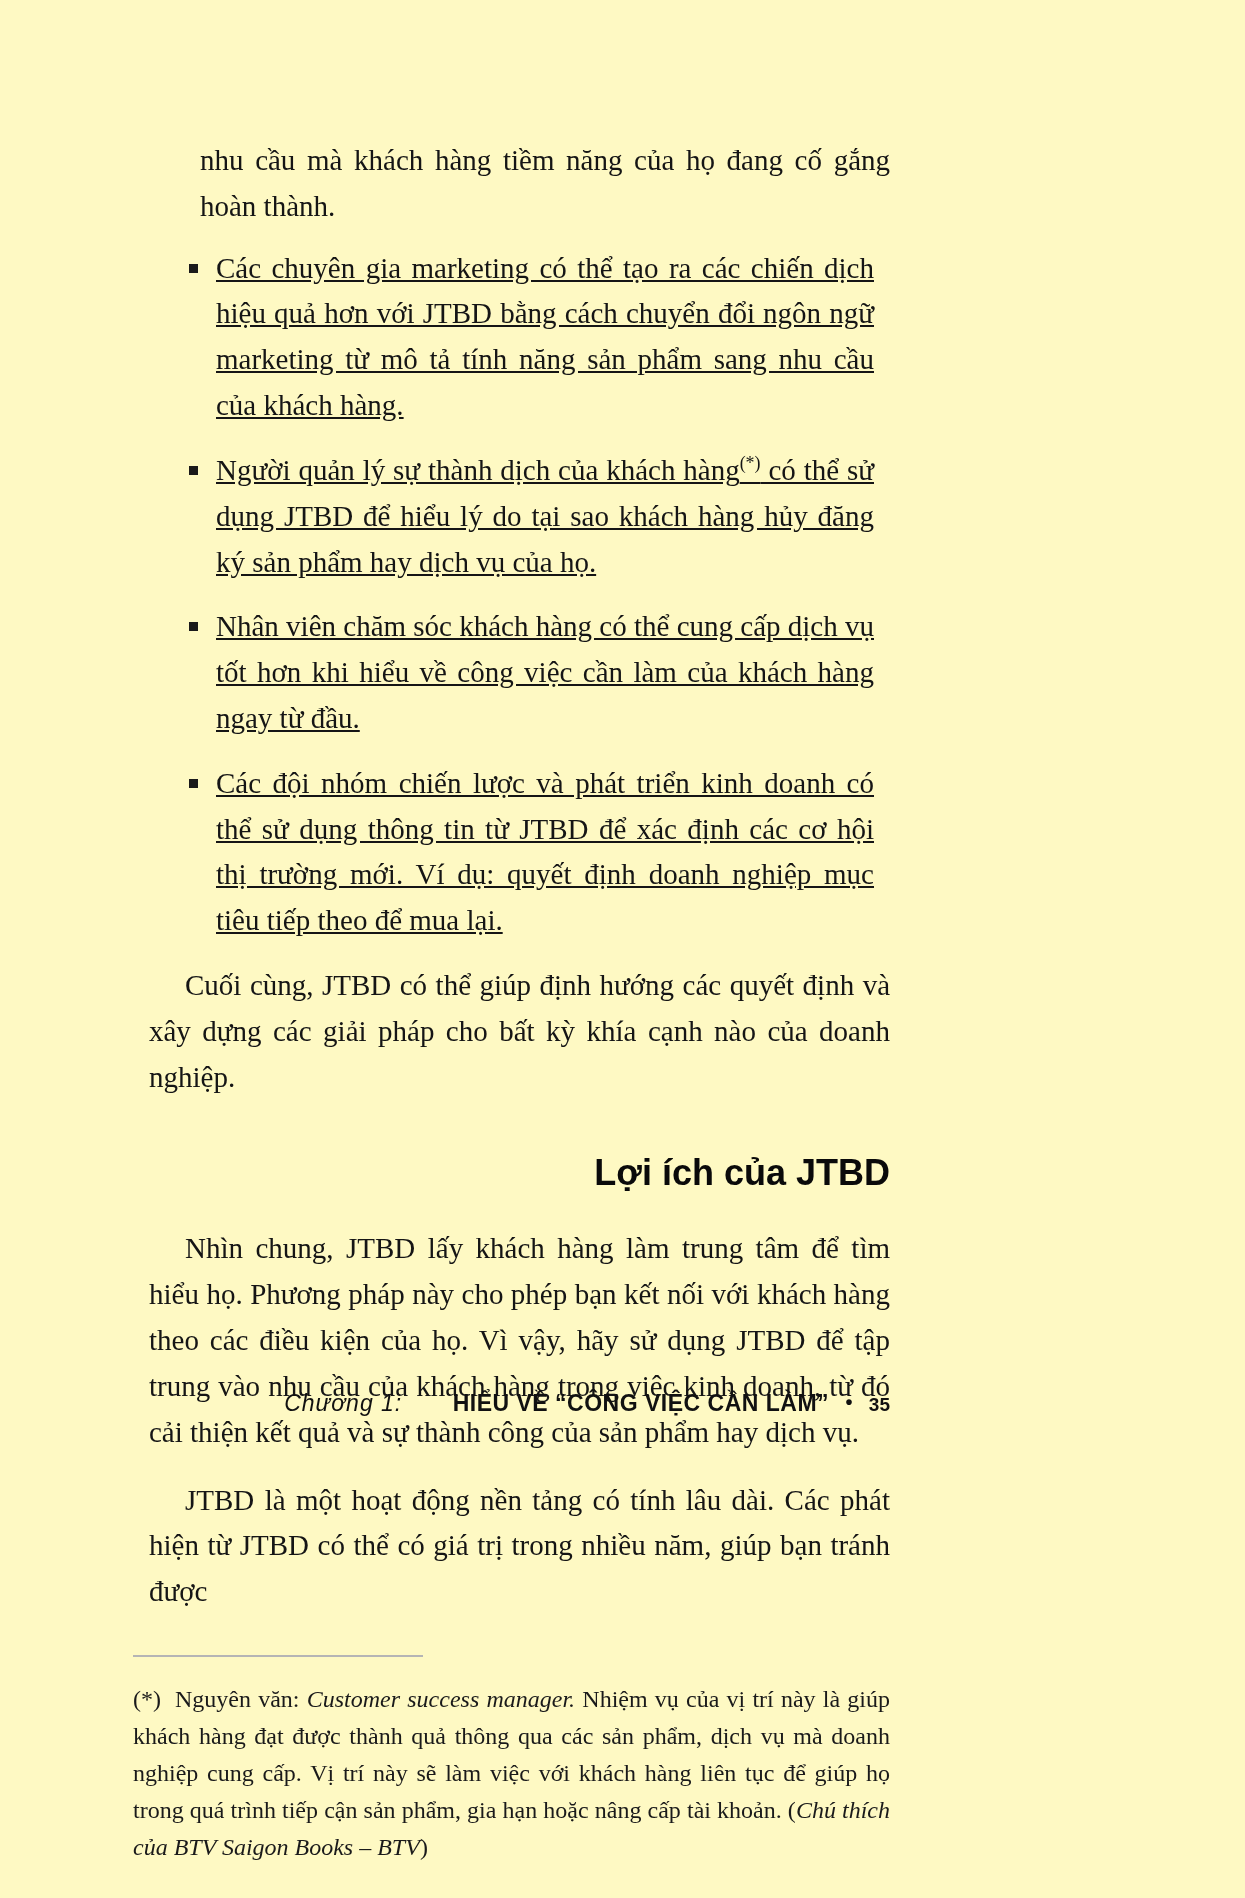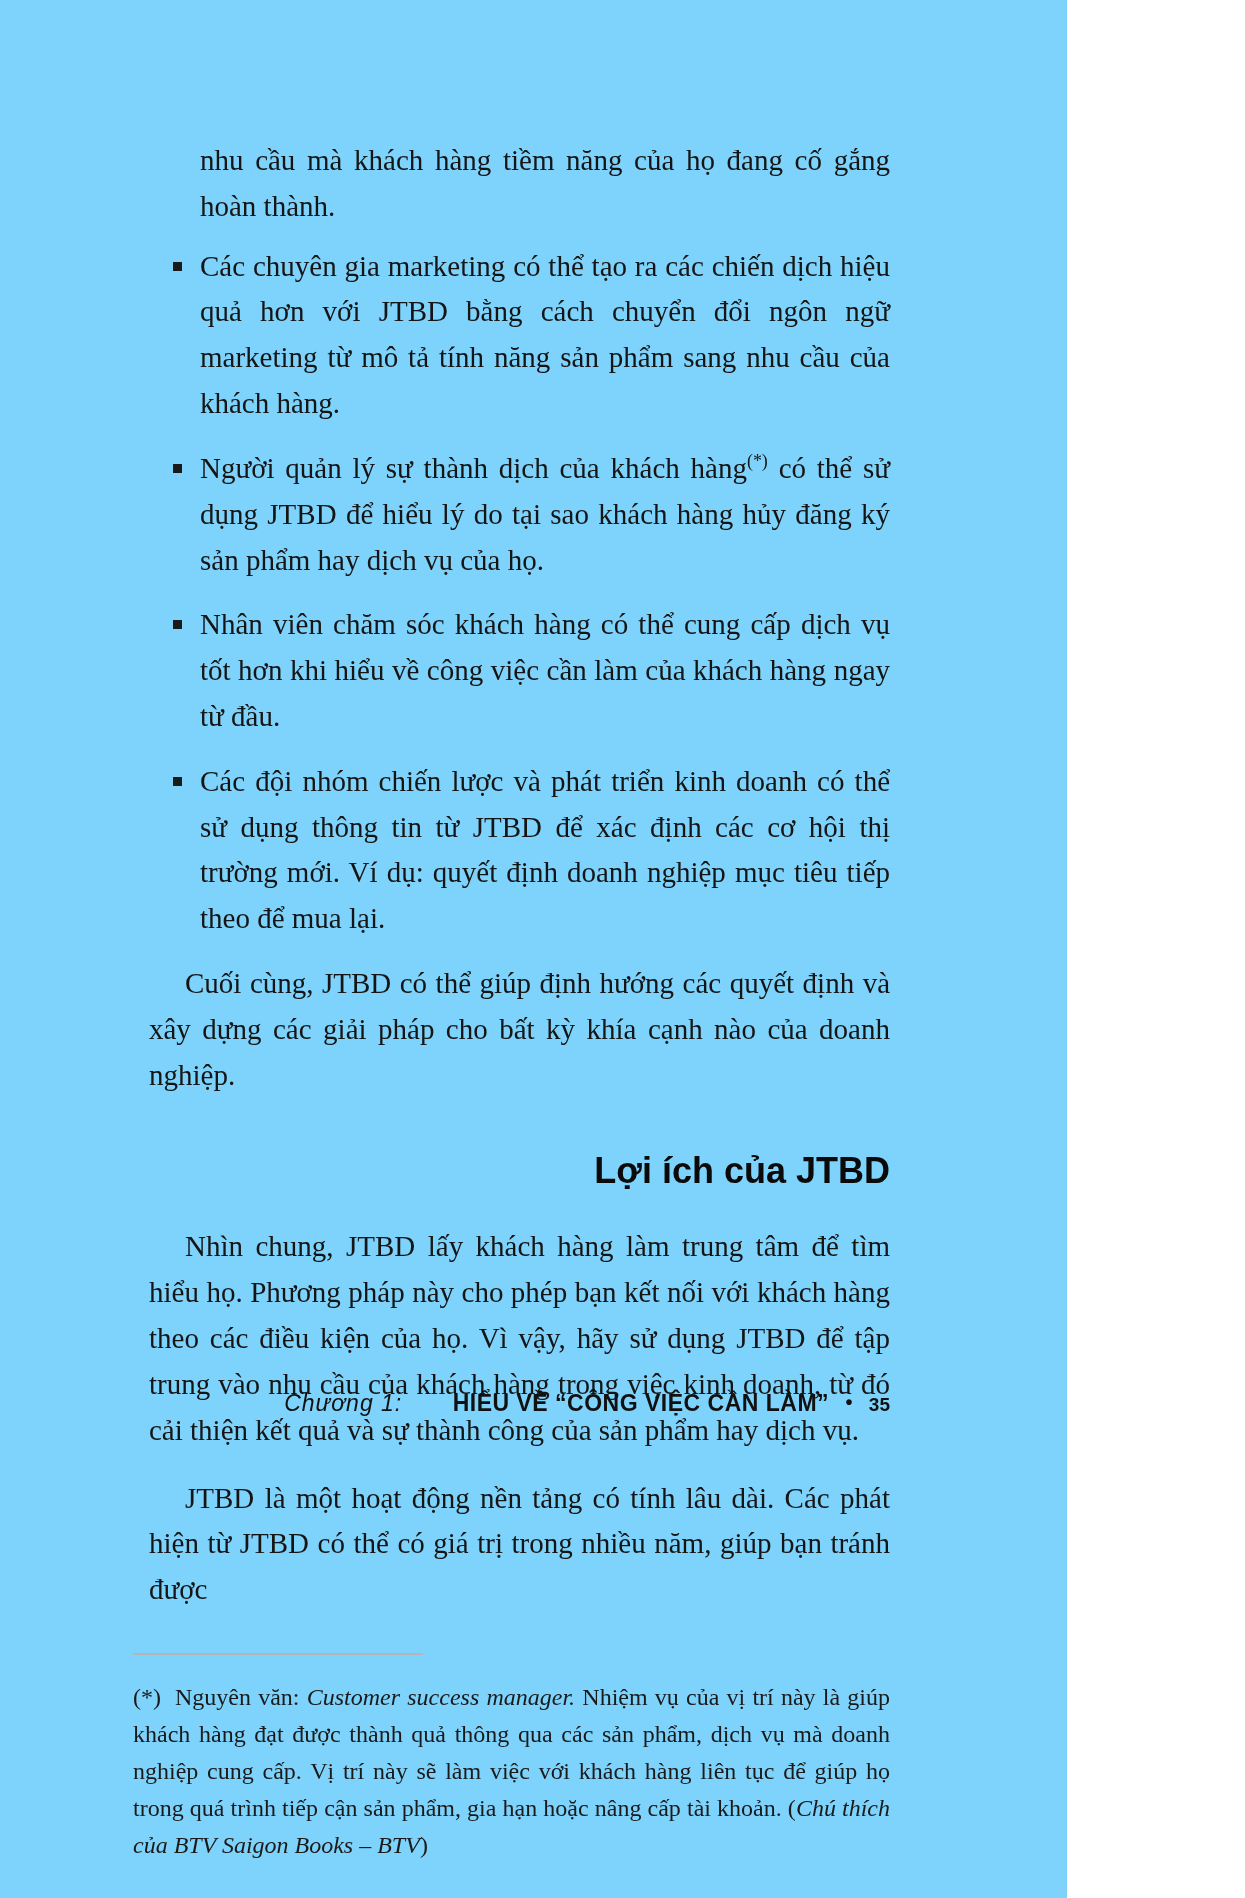--- a/index.html
+++ b/index.html
@@ -2,23 +2,23 @@
 <html lang="vi"><head>
 <meta charset="utf-8">
 <style>
   html, body {
     margin: 0;
     padding: 0;
     background: #ffffff;
   }
   .page {
     position: relative;
-    width: 1067px;
+    width: 1245px;
     height: 1898px;
-    background: #7dd3fc;
+    background: #fef9c3;
     overflow: hidden;
     font-family: "Liberation Serif", "DejaVu Serif", serif;
     color: #151515;
   }
   .content {
     position: absolute;
     left: 133px;
     top: 138px;
     width: 757px;
   }
@@ -26,22 +26,23 @@
     font-size: 29px;
     line-height: 1.58;
     text-align: justify;
   }
   
   .continuation {
     margin: 0 0 14px 67px;
   }
   ul.jtbd-list {
     list-style: none;
-    margin: 0;
+    margin: 16px;
     padding: 0;
+    text-decoration: underline;
   }
   ul.jtbd-list li {
     position: relative;
     padding-left: 67px;
     margin: 0 0 19px 0;
   }
   .bullet-square {
     position: absolute;
     left: 40px;
     top: 18px;

